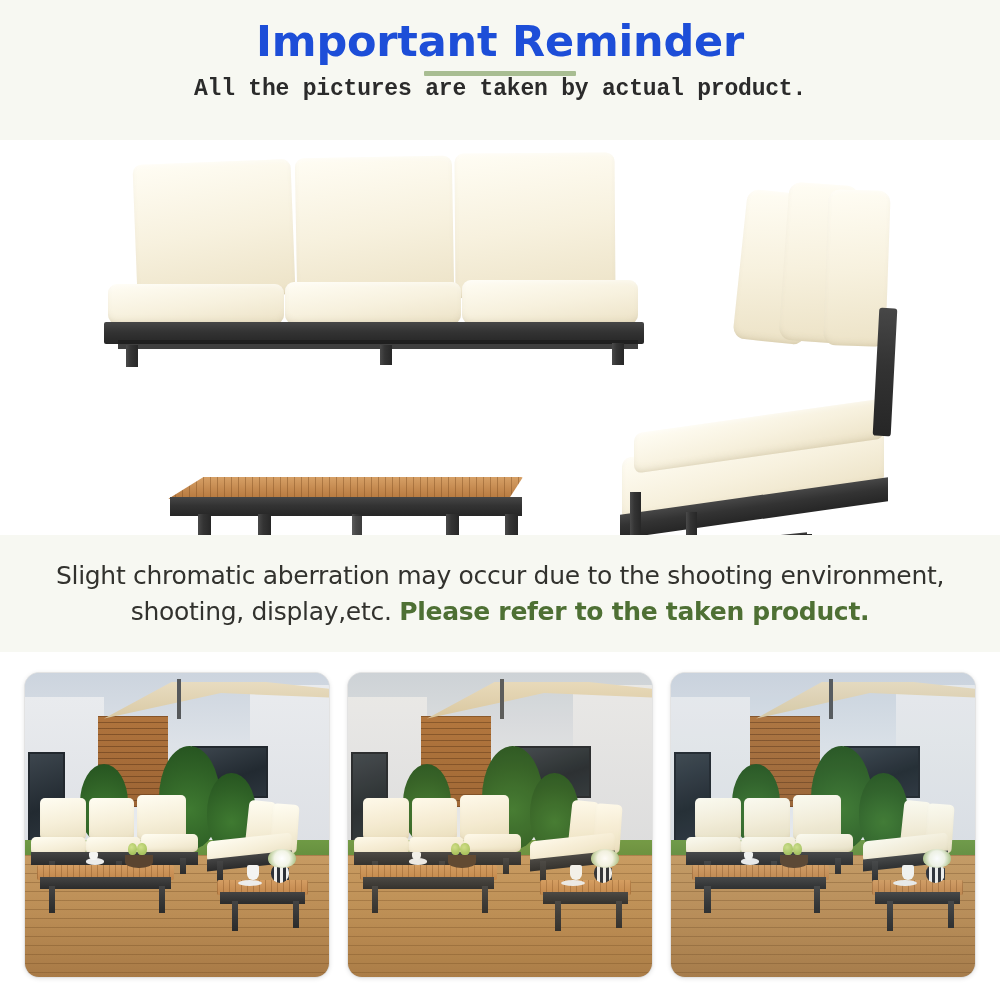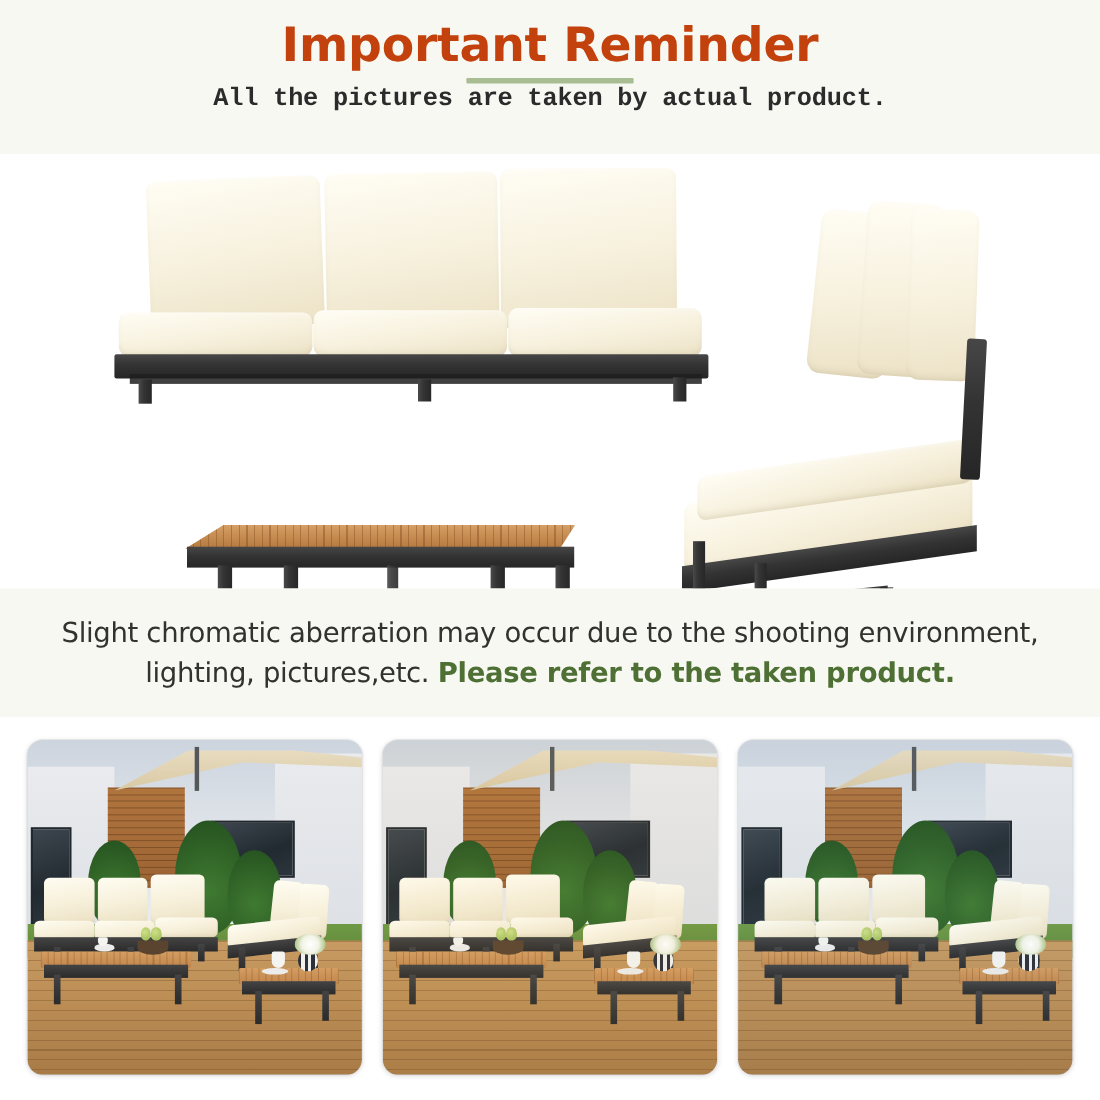--- a/index.html
+++ b/index.html
@@ -27,21 +27,21 @@
     width: 1000px;
     height: 140px;
     background: #f7f8f2;
     text-align: center;
   }
   .page-title {
     margin-top: 17px;
     font-size: 43px;
     font-weight: 700;
     letter-spacing: -0.2px;
-    color: #c2410c;
+    color: #1d4ed8;
     line-height: 1.12;
     font-family: "DejaVu Sans", sans-serif;
   }
   .title-divider {
     width: 152px;
     height: 5px;
     margin: 6px auto 0 auto;
     background: #a8bd92;
     border-radius: 1px;
   }
@@ -321,21 +321,21 @@
 
       <div class="leg-dark" style="left:800px; top:394px; width:12px; height:82px;"></div>
 
       <div class="leg-dark" style="left:697px; top:398px; width:110px; height:10px; transform:skewY(-6deg); opacity:.92;"></div>
     </div>
   </div>
 
   <div class="note-band">
     <div class="note-text">
       <span>Slight chromatic aberration may occur due to the shooting environment,</span><br>
-      <span>lighting, pictures,etc.</span>
+      <span>shooting, display,etc.</span>
       <span class="note-emphasis">Please refer to the taken product.</span>
     </div>
   </div>
 
   <div class="thumb-strip">
 
     <div class="thumb thumb-1">
       <div class="scene">
         <div class="scene-wall"></div>
         <div class="wall-panel" style="left:0; top:8%; width:26%; height:54%;"></div>

